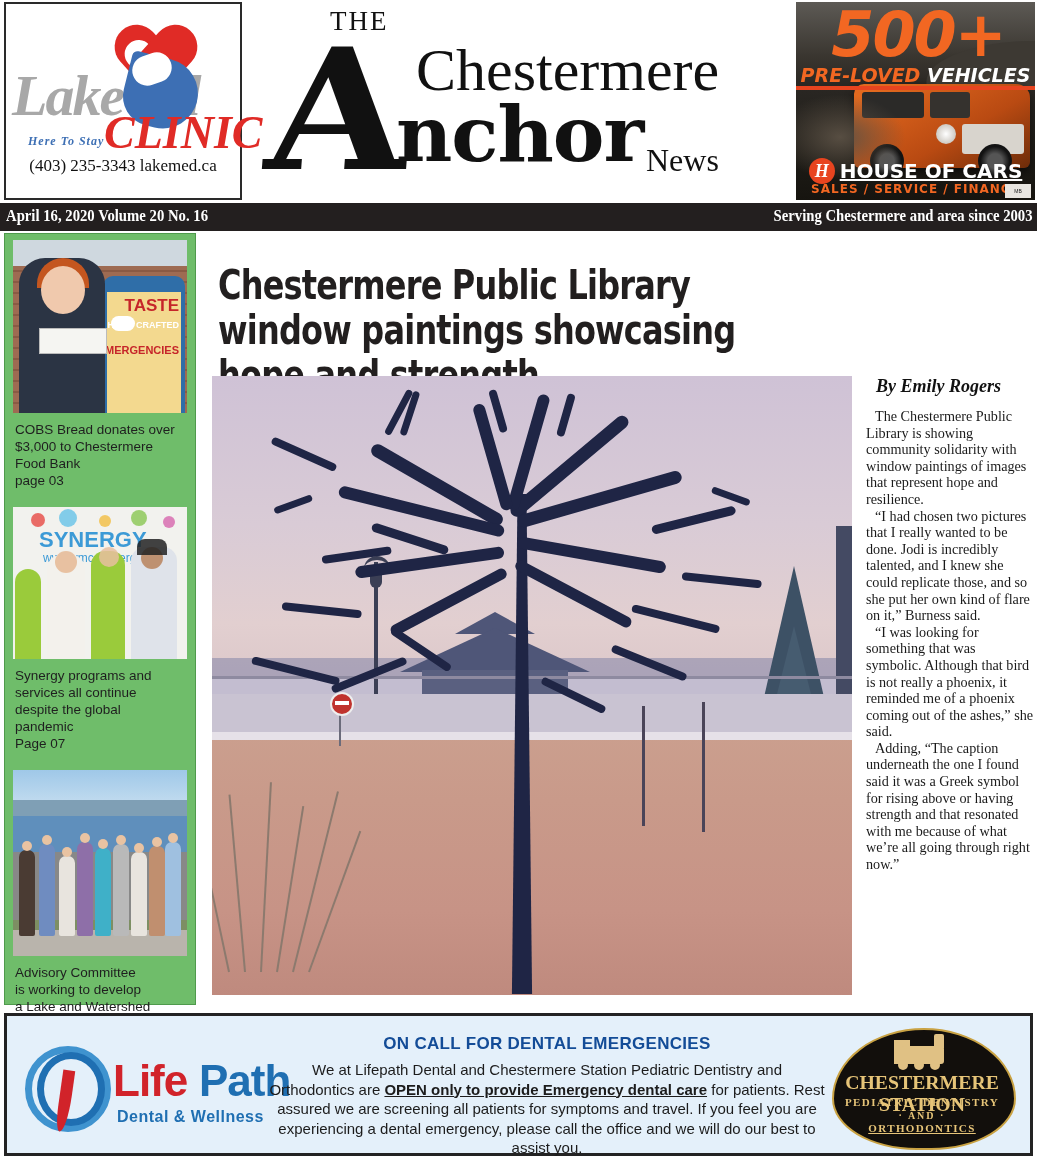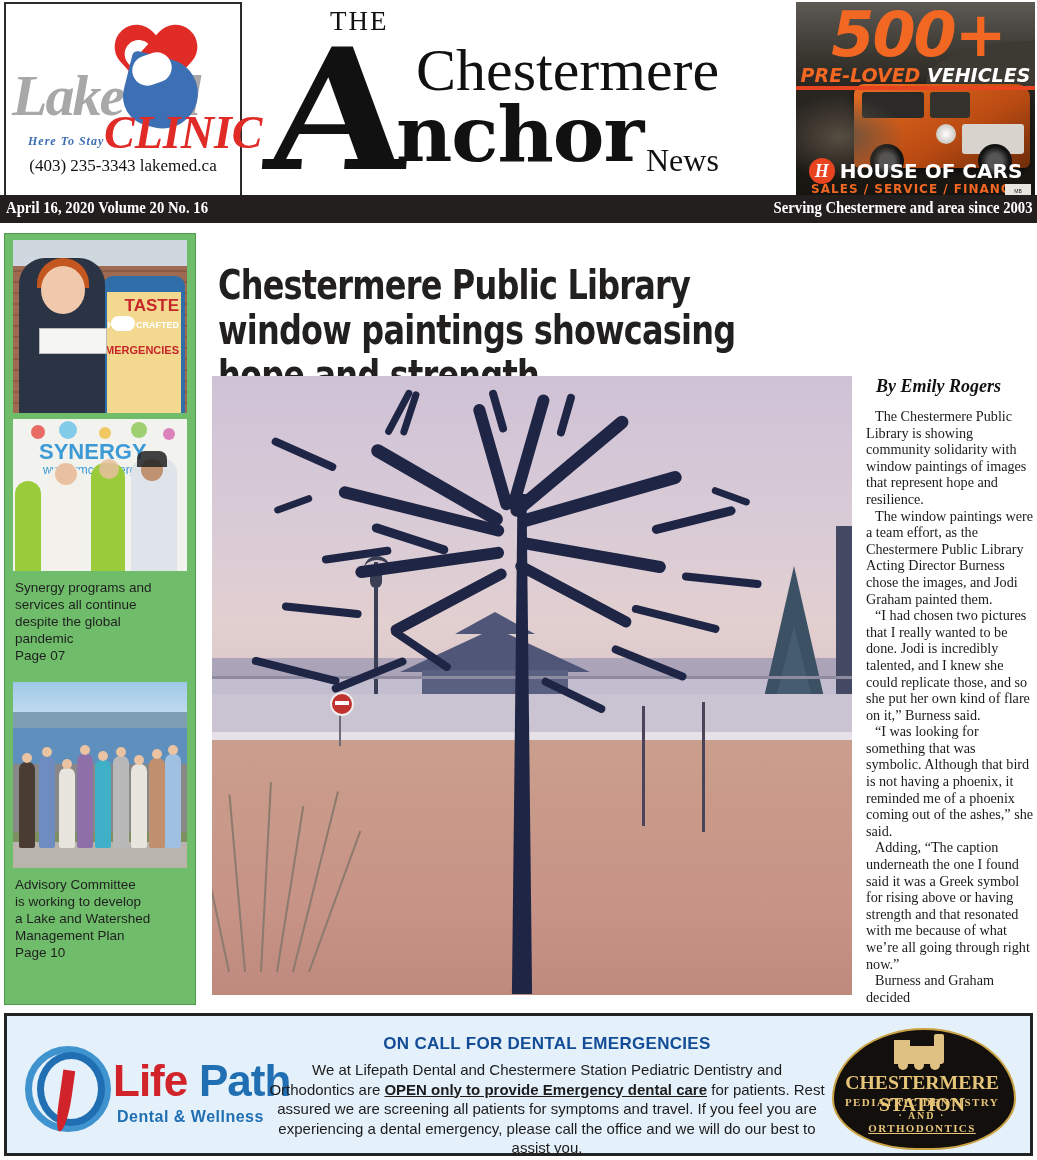--- a/index.html
+++ b/index.html
@@ -80,28 +80,28 @@
       background:radial-gradient(#fff,#b8b2a8);}
   .hoc-wheel{position:absolute;top:60px;width:34px;height:34px;border-radius:50%;
       background:radial-gradient(#555 30%,#131313 60%);}
   .hoc-dust{position:absolute;left:0;top:92px;width:110px;height:86px;
       background:radial-gradient(ellipse at 40% 50%,rgba(90,80,68,.95),rgba(20,18,15,0) 70%);}
   .hoc-logo{position:absolute;left:0;bottom:16px;width:239px;text-align:center;}
   .hoc-badge{display:inline-block;width:26px;height:26px;border-radius:50%;background:#e8441f;
       color:#fff;font-family:"Liberation Serif",serif;font-style:italic;font-weight:700;
       font-size:18px;line-height:26px;vertical-align:middle;margin-right:5px;}
   .hoc-name{font-family:"DejaVu Sans",sans-serif;font-weight:700;font-size:20px;color:#fff;
-      letter-spacing:0px;vertical-align:middle;}
+      letter-spacing:0px;vertical-align:middle;text-decoration:underline;}
   .hoc-tag{position:absolute;left:0;bottom:4px;width:239px;text-align:center;
       font-family:"DejaVu Sans",sans-serif;font-weight:700;font-size:12px;color:#f26722;letter-spacing:1px;}
   .hoc-mb{position:absolute;right:4px;bottom:2px;width:26px;height:14px;background:#e9e6e1;
       font-family:"Liberation Sans",sans-serif;font-size:5px;color:#222;text-align:center;line-height:14px;}
 
   
-  #datebar{position:absolute;left:0;top:195px;width:1037px;height:28px;background:#231f1f;}
+  #datebar{position:absolute;left:0;top:203px;width:1037px;height:28px;background:#231f1f;}
   .db-left{position:absolute;left:6px;top:4px;font-family:"Liberation Serif",serif;
       font-weight:700;font-size:16px;color:#fff;transform:scaleX(.92);transform-origin:left;}
   .db-right{position:absolute;right:4px;top:4px;font-family:"Liberation Serif",serif;
       font-weight:700;font-size:16px;color:#fff;transform:scaleX(.92);transform-origin:right;}
 
   
   #sidebar{position:absolute;left:4px;top:233px;width:192px;height:772px;
       background:#6fbd6a;border:1px solid #4f9a4c;box-sizing:border-box;}
   .sb-item{position:relative;padding:0;}
   .sb-photo{position:relative;margin:6px 8px 0 8px;height:173px;overflow:hidden;background:#888;}
@@ -312,20 +312,24 @@
       <div class="p1-t1">TASTE</div>
       <div class="p1-circ"></div>
       <div class="p1-t2">THE HAND CRAFTED</div>
       <div class="p1-t3">EMERGENCIES</div>
       <div class="p1-woman">
           <span class="p1-hair"></span>
           <span class="p1-head"></span>
         </div>
       <div class="p1-cheque"></div>
     </div>
+    <div class="sb-cap">COBS Bread donates over
+$3,000 to Chestermere
+Food Bank
+page 03</div>
   </div>
 
   <div class="sb-item">
     <div class="sb-photo" style="height:152px">
       <div class="p2-bg"></div>
       <span class="p2-dot" style="left:18px;top:6px;width:14px;height:14px;background:#e8534e"></span>
       <span class="p2-dot" style="left:46px;top:2px;width:18px;height:18px;background:#6ec5e8"></span>
       <span class="p2-dot" style="left:86px;top:8px;width:12px;height:12px;background:#f2c14b"></span>
       <span class="p2-dot" style="left:118px;top:3px;width:16px;height:16px;background:#8fc95a"></span>
       <span class="p2-dot" style="left:150px;top:9px;width:12px;height:12px;background:#d86fb0"></span>
@@ -454,25 +458,23 @@
   <span class="twig" style="left:280px;top:10px;width:44px;height:8px;transform:rotate(74deg)"></span>
   <span class="twig" style="left:360px;top:14px;width:44px;height:8px;transform:rotate(106deg)"></span>
   <span class="twig" style="left:100px;top:118px;width:40px;height:7px;transform:rotate(160deg)"></span>
   <span class="twig" style="left:500px;top:110px;width:40px;height:7px;transform:rotate(20deg)"></span>
 </div>
 
 <div id="article">
   <div class="byline">By Emily Rogers</div>
   <div class="art-body">
     <p>The Chestermere Public Library is showing community solidarity with window paintings of images that represent hope and resilience.</p>
-    <p>The window paintings were a team effort, as the Chestermere Public Library Acting Director Burness chose the images, and Jodi Graham painted them.</p>
     <p>“I had chosen two pictures that I really wanted to be done. Jodi is incredibly talented, and I knew she could replicate those, and so she put her own kind of flare on it,” Burness said.</p>
-    <p>“I was looking for something that was symbolic. Although that bird is not having a phoenix, it reminded me of a phoenix coming out of the ashes,” she said.</p>
+    <p>“I was looking for something that was symbolic. Although that bird is not really a phoenix, it reminded me of a phoenix coming out of the ashes,” she said.</p>
     <p>Adding, “The caption underneath the one I found said it was a Greek symbol for rising above or having strength and that resonated with me because of what we’re all going through right now.”</p>
-    <p>Burness and Graham decided</p>
   </div>
 </div>
 
 <div id="ad-dental">
   <div class="lp-logo">
     <span class="lp-swoosh">
       <i class="lp-ring" style="left:0;top:0;width:72px;height:72px;border-color:#3f93cf"></i>
       <i class="lp-ring" style="left:12px;top:6px;width:54px;height:60px;border-color:#1f6fb2"></i>
       <i class="lp-tail"></i>
     </span>

